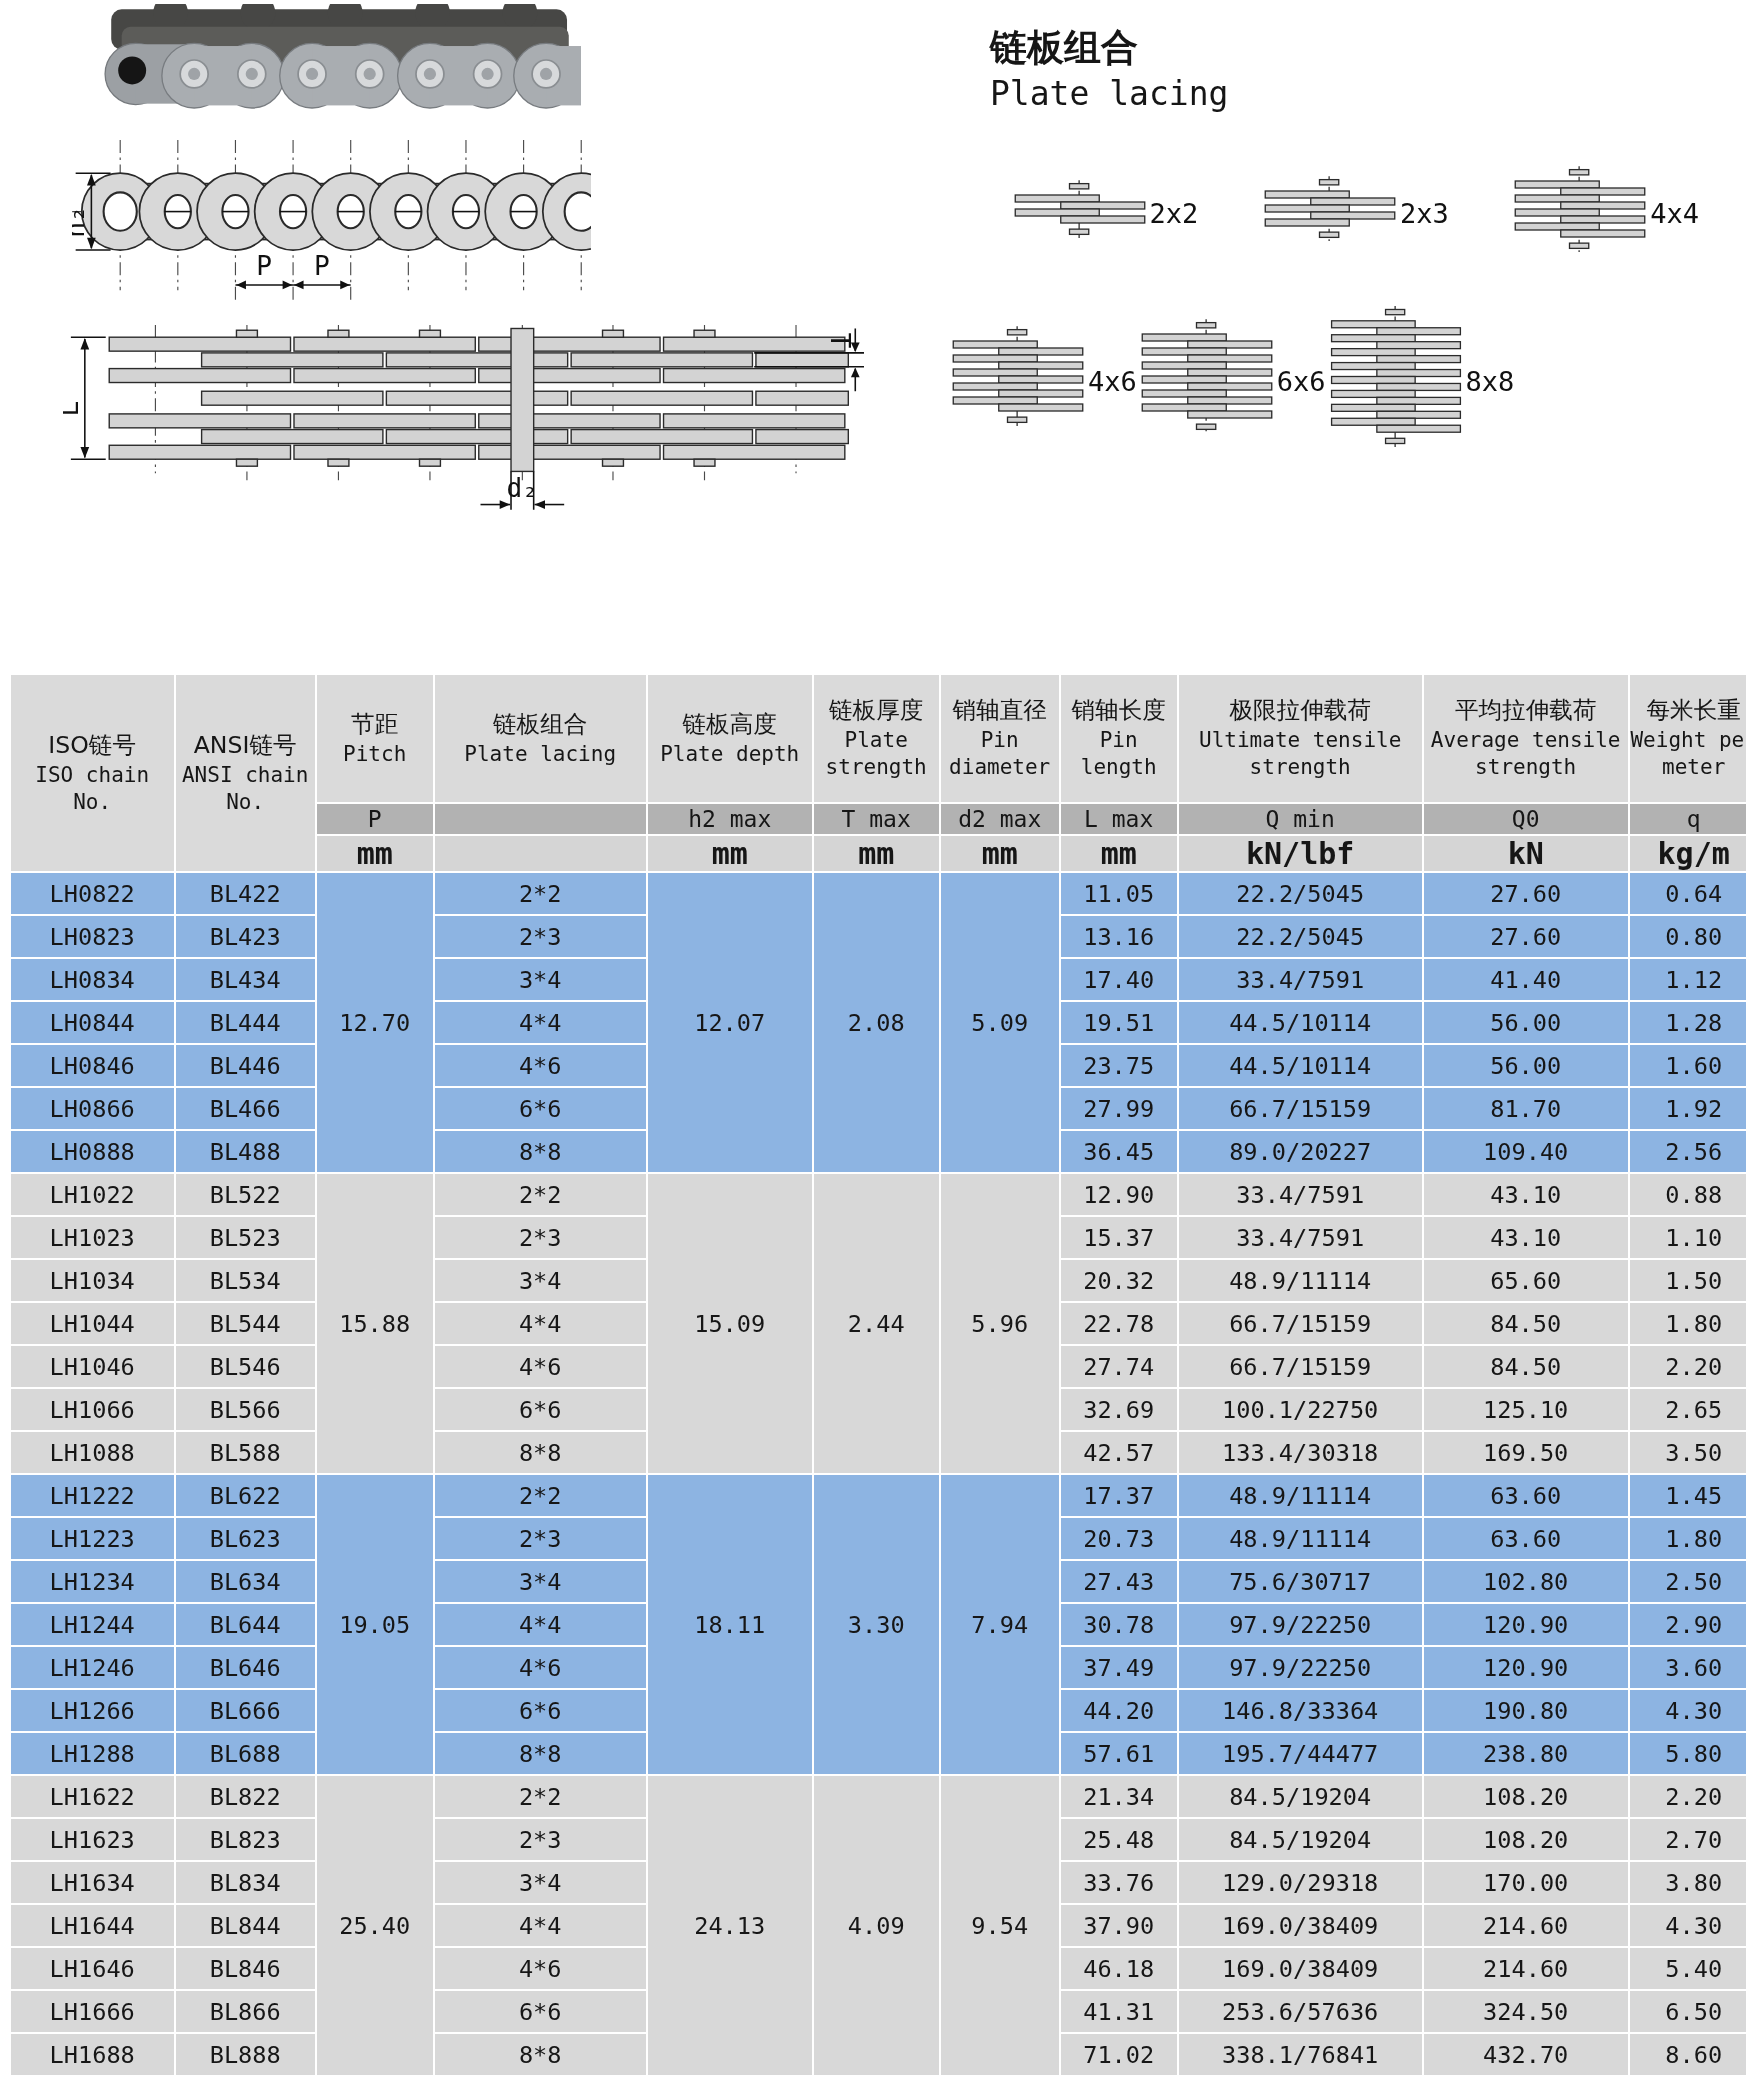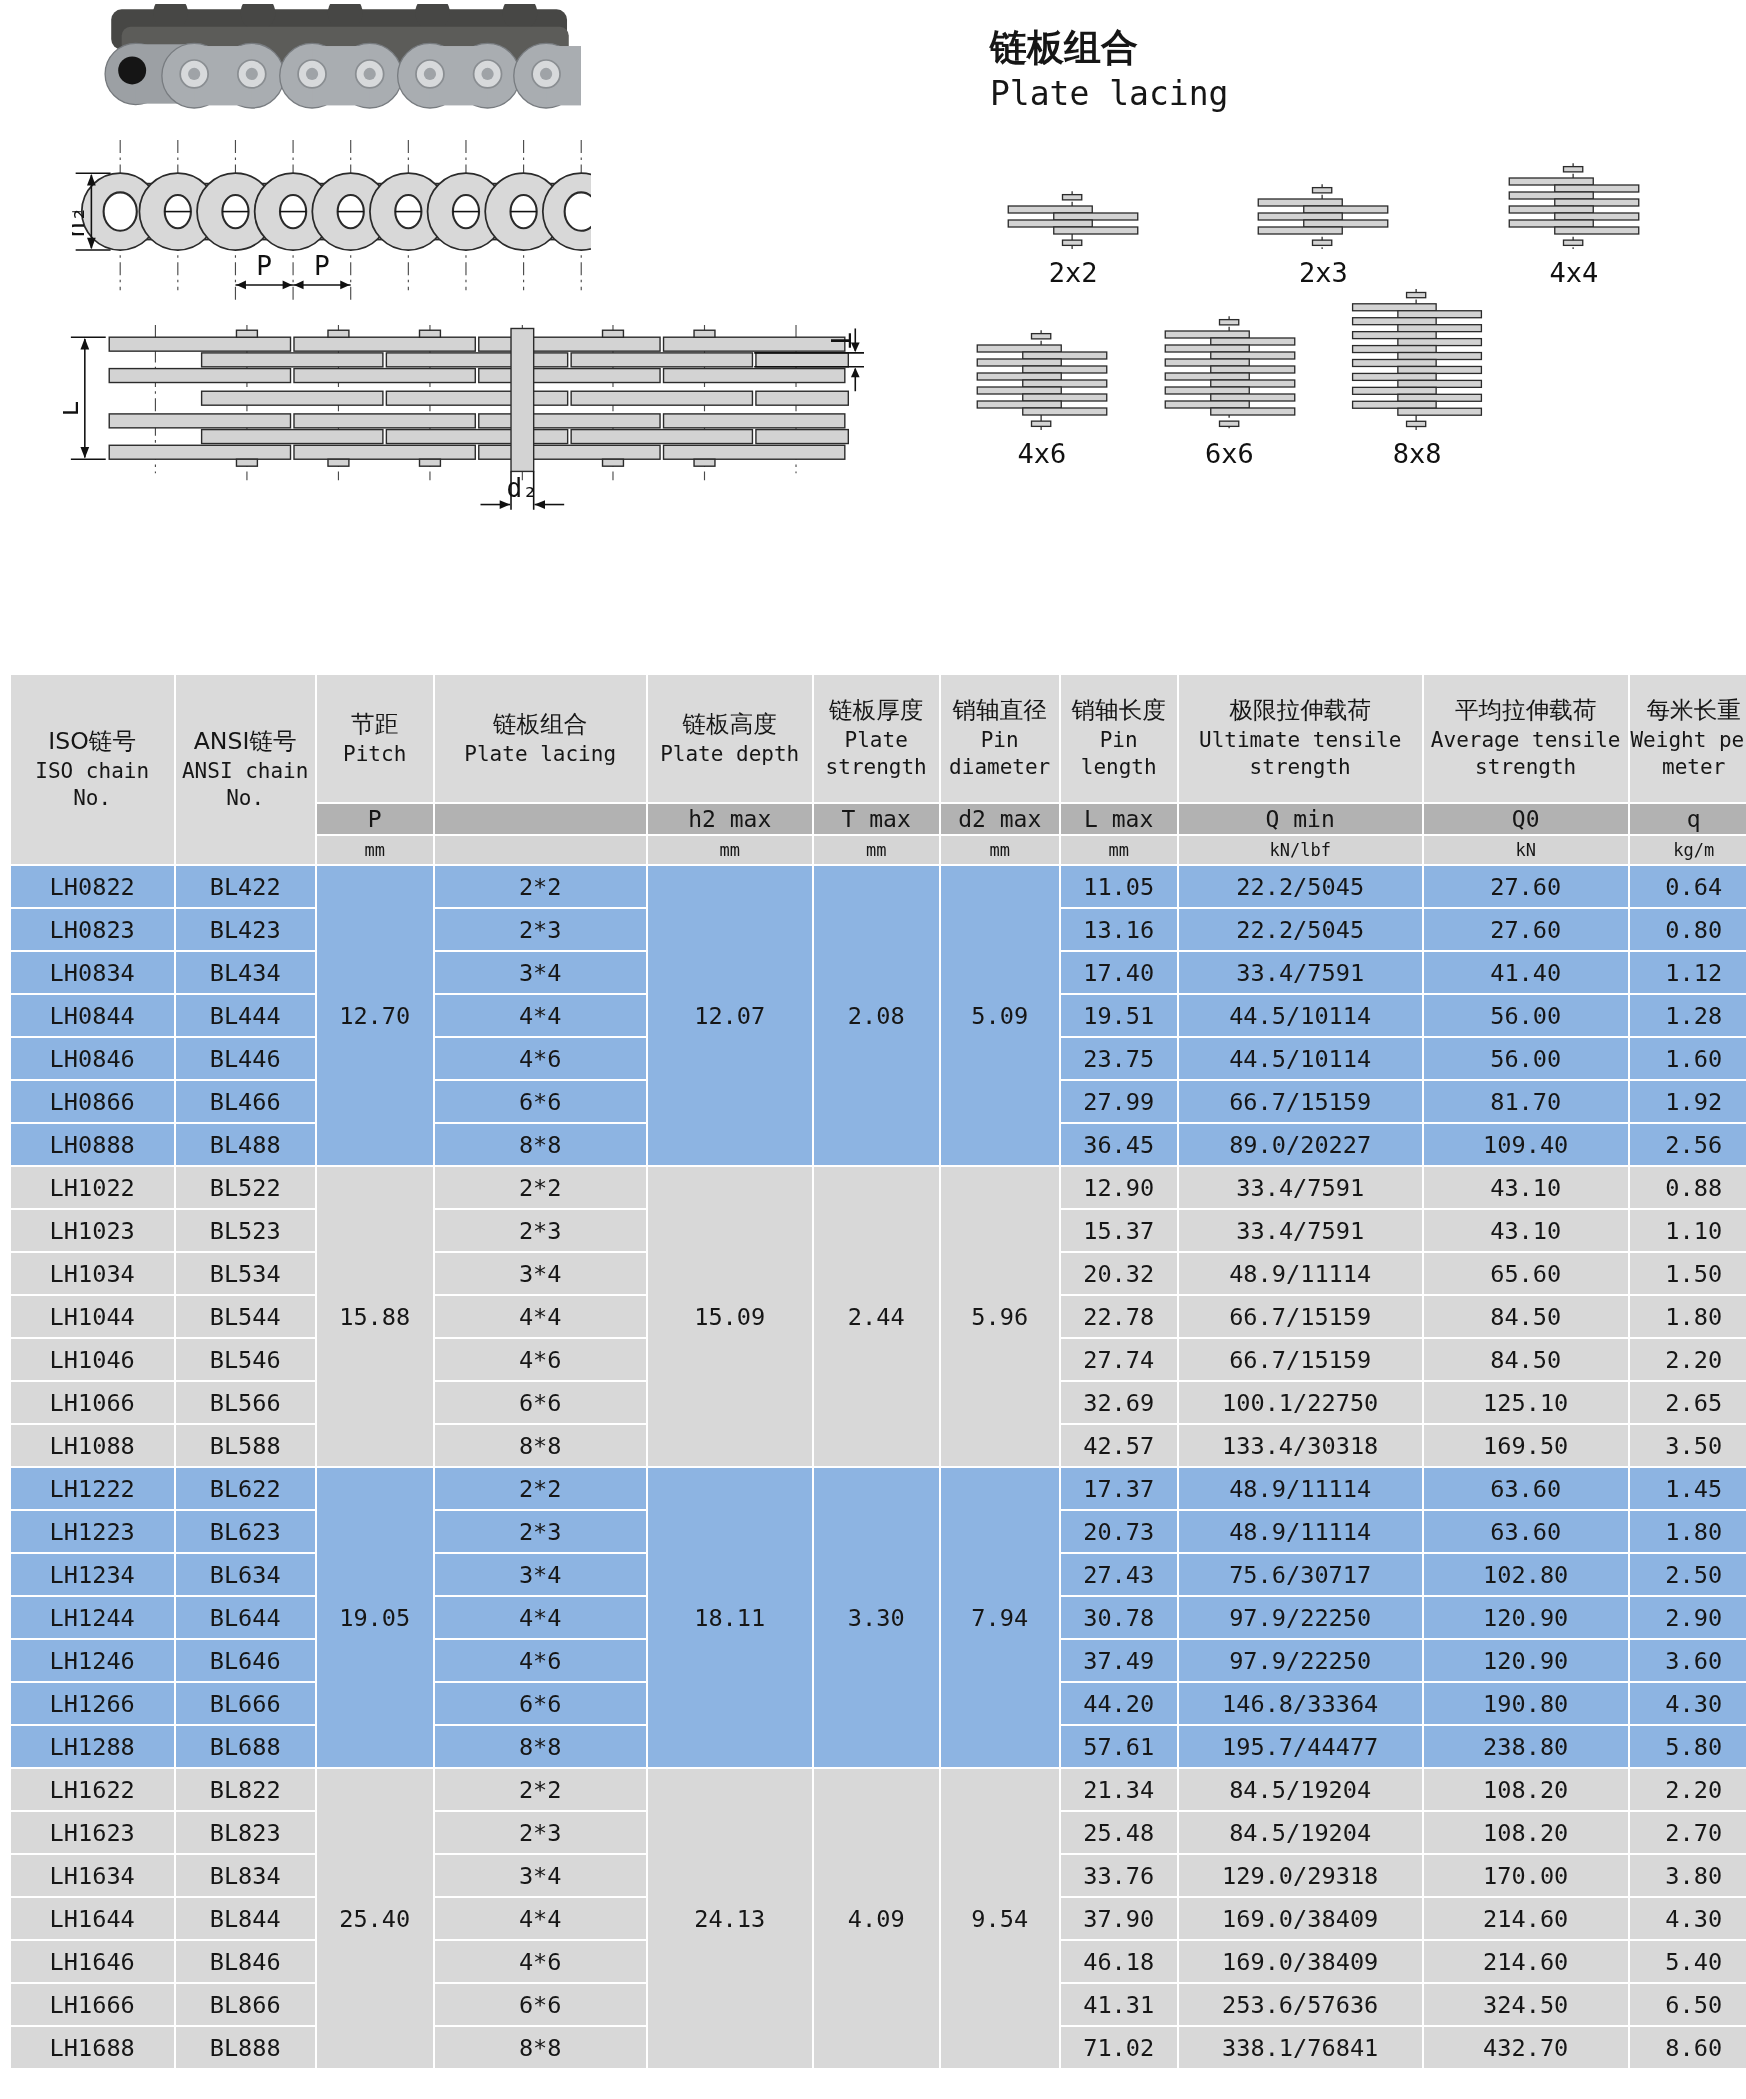--- a/index.html
+++ b/index.html
@@ -21,32 +21,32 @@
   .dim-label{font:30px "DejaVu Sans Mono",monospace;fill:#111;}
 
   
   .title-block{position:absolute;left:990px;top:28px;}
   .title-zh{font-family:"DejaVu Sans","Liberation Sans",sans-serif;font-weight:bold;font-size:37px;line-height:1.1;}
   .title-en{font-size:33px;margin-top:5.2px;}
 
   
   #lacing-row-1{position:absolute;left:948px;top:131px;width:751px;height:155px;display:flex;}
   #lacing-row-2{position:absolute;left:948px;top:285px;width:563px;height:182px;display:flex;}
-  .lacing-cell{flex:1;display:flex;flex-direction:column;align-items:center;justify-content:flex-end;}
+  .lacing-cell{flex:1;display:flex;flex-direction:row;align-items:center;justify-content:flex-end;}
   .lacing-label{font-size:27px;margin-top:10.5px;color:#111;line-height:1;}
 
   
   #spec-table{position:absolute;left:8.7px;top:673px;width:1732px;
               border-collapse:separate;border-spacing:2.6px;table-layout:fixed;}
   #spec-table th,#spec-table td{text-align:center;vertical-align:middle;padding:0;overflow:hidden;font-weight:normal;}
   #spec-table th.main{background:#dadada;height:127px;}
   #spec-table .zh{font-family:"DejaVu Sans","Liberation Sans",sans-serif;font-size:23.6px;line-height:1.35;}
   #spec-table .en{font-size:21px;line-height:1.3;}
   #spec-table tr.sub th{background:#b2b2b2;height:30px;font-size:23px;}
-  #spec-table tr.unit th{background:#d5d5d5;height:28px;font-size:17px;}
+  #spec-table tr.unit th{background:#d5d5d5;height:28px;font-size:30px;font-weight:bold;}
   #spec-table tbody tr{height:41px;}
   #spec-table tbody td{font-size:23.6px;}
   #spec-table tbody tr.blue td{background:#8db4e2;}
   #spec-table tbody tr.gray td{background:#d8d8d8;}
   .c0{width:163px;}.c1{width:139px;}.c2{width:116px;}.c3{width:211px;}.c4{width:164px;}
   .c5{width:125px;}.c6{width:118px;}.c7{width:116px;}.c8{width:243px;}.c9{width:204px;}.c10{width:128px;}
 </style>
 </head>
 <body>
 

